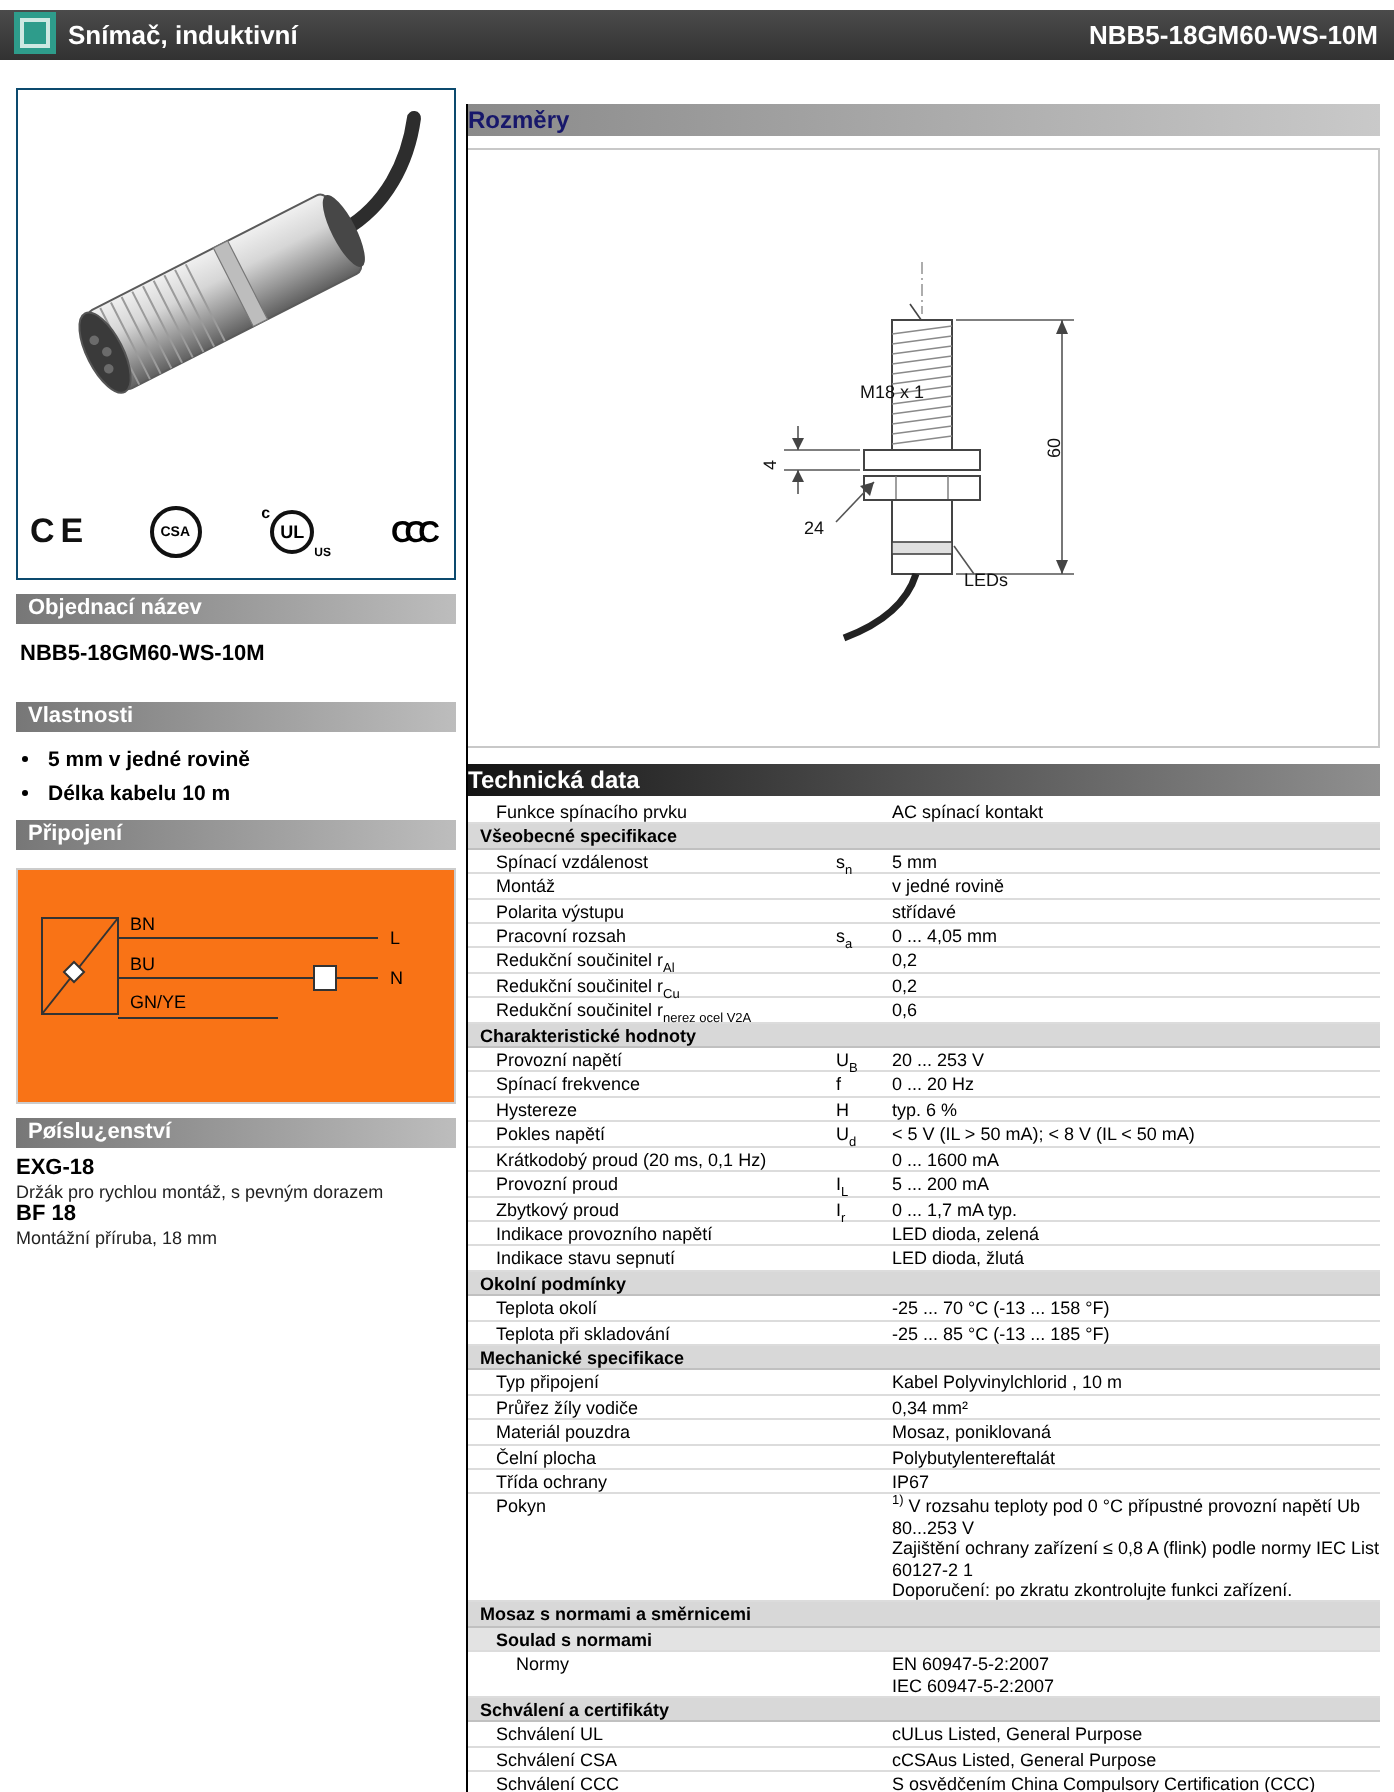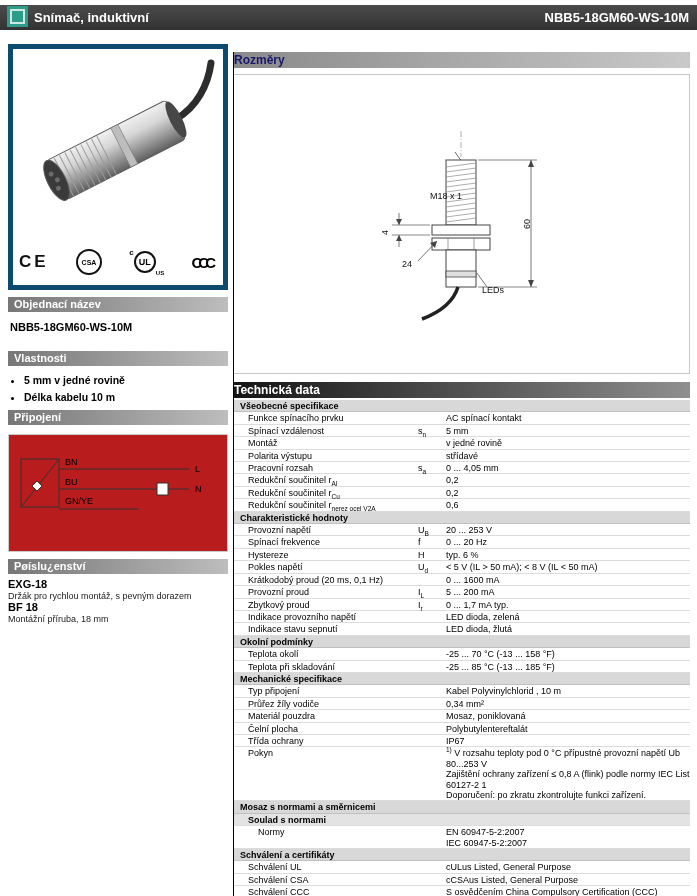--- a/index.html
+++ b/index.html
@@ -10,38 +10,38 @@
   .topbar{position:absolute;left:0;top:5px;width:697px;height:25px;
           background:linear-gradient(to bottom,#4b4b4b,#323232);
           display:flex;align-items:center;box-sizing:border-box;padding:0 8px 0 34px;text-align:center;}
   .brand{position:absolute;left:7px;top:1px;width:21px;height:21px;background:#2e9c8b;}
   .brand::after{content:"";position:absolute;inset:3px;border:2px solid #cfe8e2;}
   .topbar .title{color:#fff;font-size:13px;font-weight:bold;}
   .topbar .prod{margin-left:auto;color:#fff;font-size:13px;font-weight:bold;}
 
   
   .left{position:absolute;left:8px;top:44px;width:220px;}
-  .photo-box{height:246px;border:5px solid #0c4a6e;position:relative;background:#fff;box-sizing:border-box;text-align:right;}
+  .photo-box{height:246px;border:1px solid #0c4a6e;position:relative;background:#fff;box-sizing:border-box;text-align:right;}
   .logos{position:absolute;left:6px;right:6px;bottom:10px;display:flex;align-items:center;justify-content:space-between;}
   .ce{font-size:17px;font-weight:bold;letter-spacing:3px;color:#111;}
   .csa{width:26px;height:26px;border:2px solid #111;border-radius:50%;display:flex;align-items:center;justify-content:center;box-sizing:border-box;}
   .csa i{font-style:normal;font-size:7px;font-weight:bold;}
   .cul{display:inline-flex;align-items:flex-start;}
   .cul .c{font-style:normal;font-size:8px;font-weight:bold;margin-top:-3px;}
   .cul .ul{font-style:normal;width:22px;height:22px;border:2px solid #111;border-radius:50%;
            display:flex;align-items:center;justify-content:center;font-weight:bold;font-size:9px;box-sizing:border-box;}
   .cul .us{font-style:normal;font-size:6px;font-weight:bold;align-self:flex-end;margin-bottom:-3px;}
   .ccc{font-size:15px;font-weight:bold;letter-spacing:-4px;padding-right:5px;}
 
   .bar{height:15px;background:linear-gradient(to right,#777,#bdbdbd);color:#fff;
        font-weight:bold;font-size:11px;line-height:15px;padding:0 6px;margin-top:7px;}
   .order-name{font-size:11px;font-weight:bold;padding:9px 2px 11px;}
   .features{margin:8px 0 0;padding-left:16px;font-size:10.5px;font-weight:bold;}
   .features li{margin-bottom:5px;}
-  .conn-box{margin-top:9px;height:118px;border:1px solid #ccc;position:relative;background:#b91c1c;box-sizing:border-box;}
+  .conn-box{margin-top:9px;height:118px;border:1px solid #ccc;position:relative;background:#f97316;box-sizing:border-box;}
   .lbl{position:absolute;font-size:9px;line-height:10px;}
   .acc{margin-top:4px;font-size:10px;}
   .acc-name{font-weight:bold;margin-top:0;font-size:11px;}
   .acc-desc{font-size:9px;color:#222;margin-top:1px;}
 
   
   .right{position:absolute;left:233px;top:52px;width:457px;border-left:1px solid #000;box-sizing:border-box;}
   .hbar{height:16px;font-weight:bold;font-size:12px;line-height:16px;padding:0 0;}
   .hbar.dim{background:linear-gradient(to right,#8a8a8a,#c9c9c9);color:#17176b;}
   .hbar.tech{background:linear-gradient(to right,#141414,#8f8f8f);color:#fff;margin-top:8px;}
@@ -183,31 +183,31 @@
       <span class="dlbl" style="left:196px;top:68px;margin-top:48px;">M18 x 1</span>
       <span class="dlbl rot" style="left:288px;top:154px;">60</span>
       <span class="dlbl rot" style="left:146px;top:160px;">4</span>
       <span class="dlbl" style="left:168px;top:184px;">24</span>
       <span class="dlbl" style="left:248px;top:210px;">LEDs</span>
     </div>
 
     <div class="hbar tech">Technická data</div>
 
     <div class="ttable" id="tech-table">
+        <div class="trow row">
+          <div class="tname">Funkce spínacího prvku</div>
+          <div class="tsym"></div>
+          <div class="tval">
+            <div>AC  spínací kontakt</div>
+          </div>
+        </div>
         <div class="trow section">
           <div class="tname">Všeobecné specifikace</div>
           <div class="tsym"></div>
           <div class="tval"></div>
-        </div>
-        <div class="trow row">
-          <div class="tname">Funkce spínacího prvku</div>
-          <div class="tsym"></div>
-          <div class="tval">
-            <div>AC  spínací kontakt</div>
-          </div>
         </div>
         <div class="trow row">
           <div class="tname">Spínací vzdálenost</div>
           <div class="tsym">s<sub>n</sub></div>
           <div class="tval">
             <div>5 mm</div>
           </div>
         </div>
         <div class="trow row">
           <div class="tname">Montáž</div>

